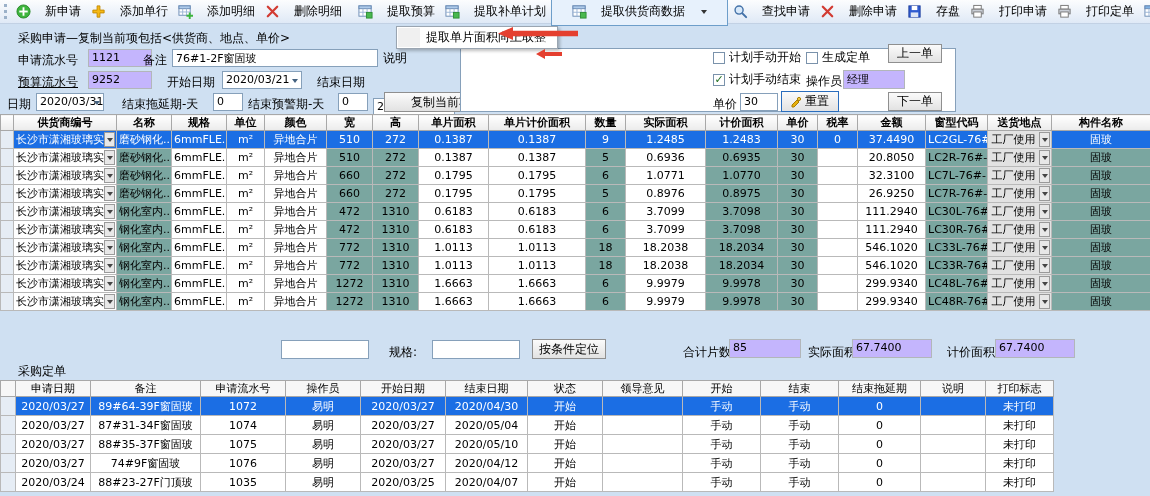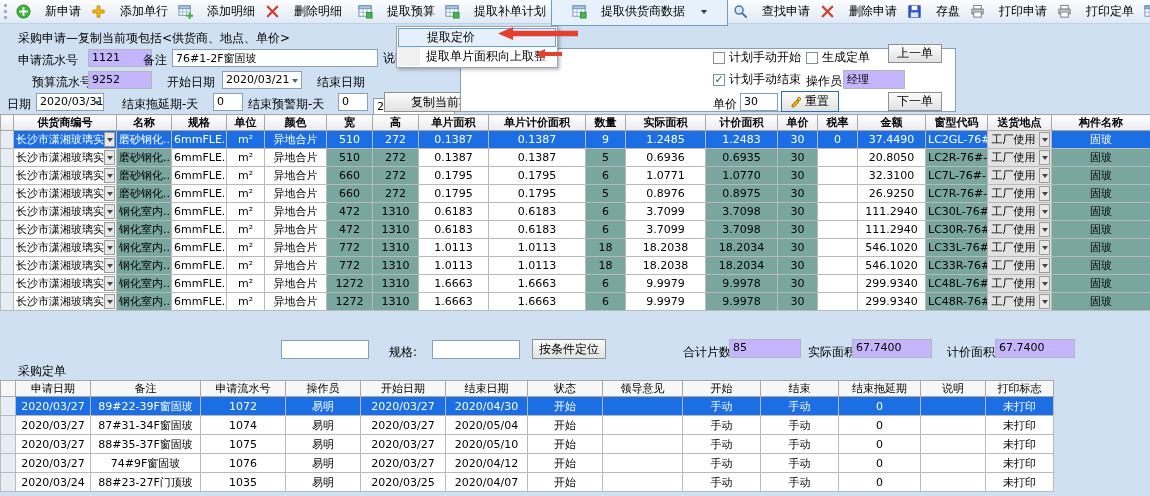--- a/index.html
+++ b/index.html
@@ -180,21 +180,21 @@
     </span>
   </div>
 
   <div class="lbl" style="left:18px;top:30px;">采购申请—复制当前项包括&lt;供货商、地点、单价&gt;</div>
 
   <div class="lbl" style="left:18px;top:52px;">申请流水号</div>
   <div class="ibox gray" style="left:88px;top:49px;width:64px;height:18px;">1121</div>
   <div class="lbl" style="left:143px;top:52px;">备注</div>
   <div class="ibox" style="left:172px;top:49px;width:206px;height:18px;">76#1-2F窗固玻</div>
 
-  <div class="lbl" style="left:32px;top:74px;">预算流水号</div>
+  <div class="lbl" style="left:18px;top:74px;text-decoration:underline;">预算流水号</div>
   <div class="ibox gray" style="left:88px;top:71px;width:64px;height:18px;">9252</div>
   <div class="lbl" style="left:167px;top:74px;">开始日期</div>
   <div class="combo" style="left:222px;top:71px;width:80px;height:18px;"><span>2020/03/21</span><span class="chev"></span></div>
   <div class="lbl" style="left:317px;top:74px;">结束日期</div>
   <div class="combo" style="left:373px;top:54px;width:82px;height:18px;margin-top:44px;"><span>2020/03/28</span><span class="chev"></span></div>
 
   <div class="lbl" style="left:7px;top:96px;">日期</div>
   <div class="combo" style="left:36px;top:93px;width:68px;height:18px;"><span>2020/03/31</span><span class="chev"></span></div>
   <div class="lbl" style="left:122px;top:96px;">结束拖延期-天</div>
   <div class="ibox" style="left:213px;top:93px;width:30px;height:18px;">0</div>
@@ -227,21 +227,20 @@
   <div class="btn" style="left:781px;top:91px;width:58px;height:21px;border:1px solid #2a6dbd;gap:2px;">
     <svg style="width:12px;height:12px;" viewBox="0 0 12 12">
         <path d="M1 9l5-5 2 2-5 5H1z" fill="#e8b00a" stroke="#a87c00"></path>
         <circle cx="8" cy="3" r="1.6" fill="#f5d045" stroke="#a87c00"></circle>
       </svg>
     <span>重置</span>
   </div>
   <div class="btn" style="left:888px;top:92px;width:54px;height:19px;">下一单</div>
 
   <div id="ctxmenu">
-    <div class="mi hot">提取定价</div>
     <div class="mi">提取单片面积向上取整</div>
   </div>
   <svg class="arrow" style="left:498px;top:27px;" width="80" height="13">
     <polygon points="0,6.5 15,0 15,3.8 80,3.8 80,9.2 15,9.2 15,13" fill="#e43f2f"></polygon>
   </svg>
   <svg class="arrow" style="left:536px;top:49px;" width="26" height="10">
     <polygon points="0,5 9,0 9,3 26,3 26,7 9,7 9,10" fill="#e43f2f"></polygon>
   </svg>
 
   <table id="maintbl">
@@ -602,21 +601,21 @@
           <th>结束拖延期</th>
           <th>说明</th>
           <th>打印标志</th>
         </tr>
     </thead>
     <tbody>
 
         <tr class="selected">
           <td class="gut"></td>
           <td>2020/03/27</td>
-          <td>89#22-39F窗固玻</td>
+          <td>89#64-39F窗固玻</td>
           <td>1072</td>
           <td>易明</td>
           <td>2020/03/27</td>
           <td>2020/04/30</td>
           <td>开始</td>
           <td></td>
           <td>手动</td>
           <td>手动</td>
           <td>0</td>
           <td></td>

